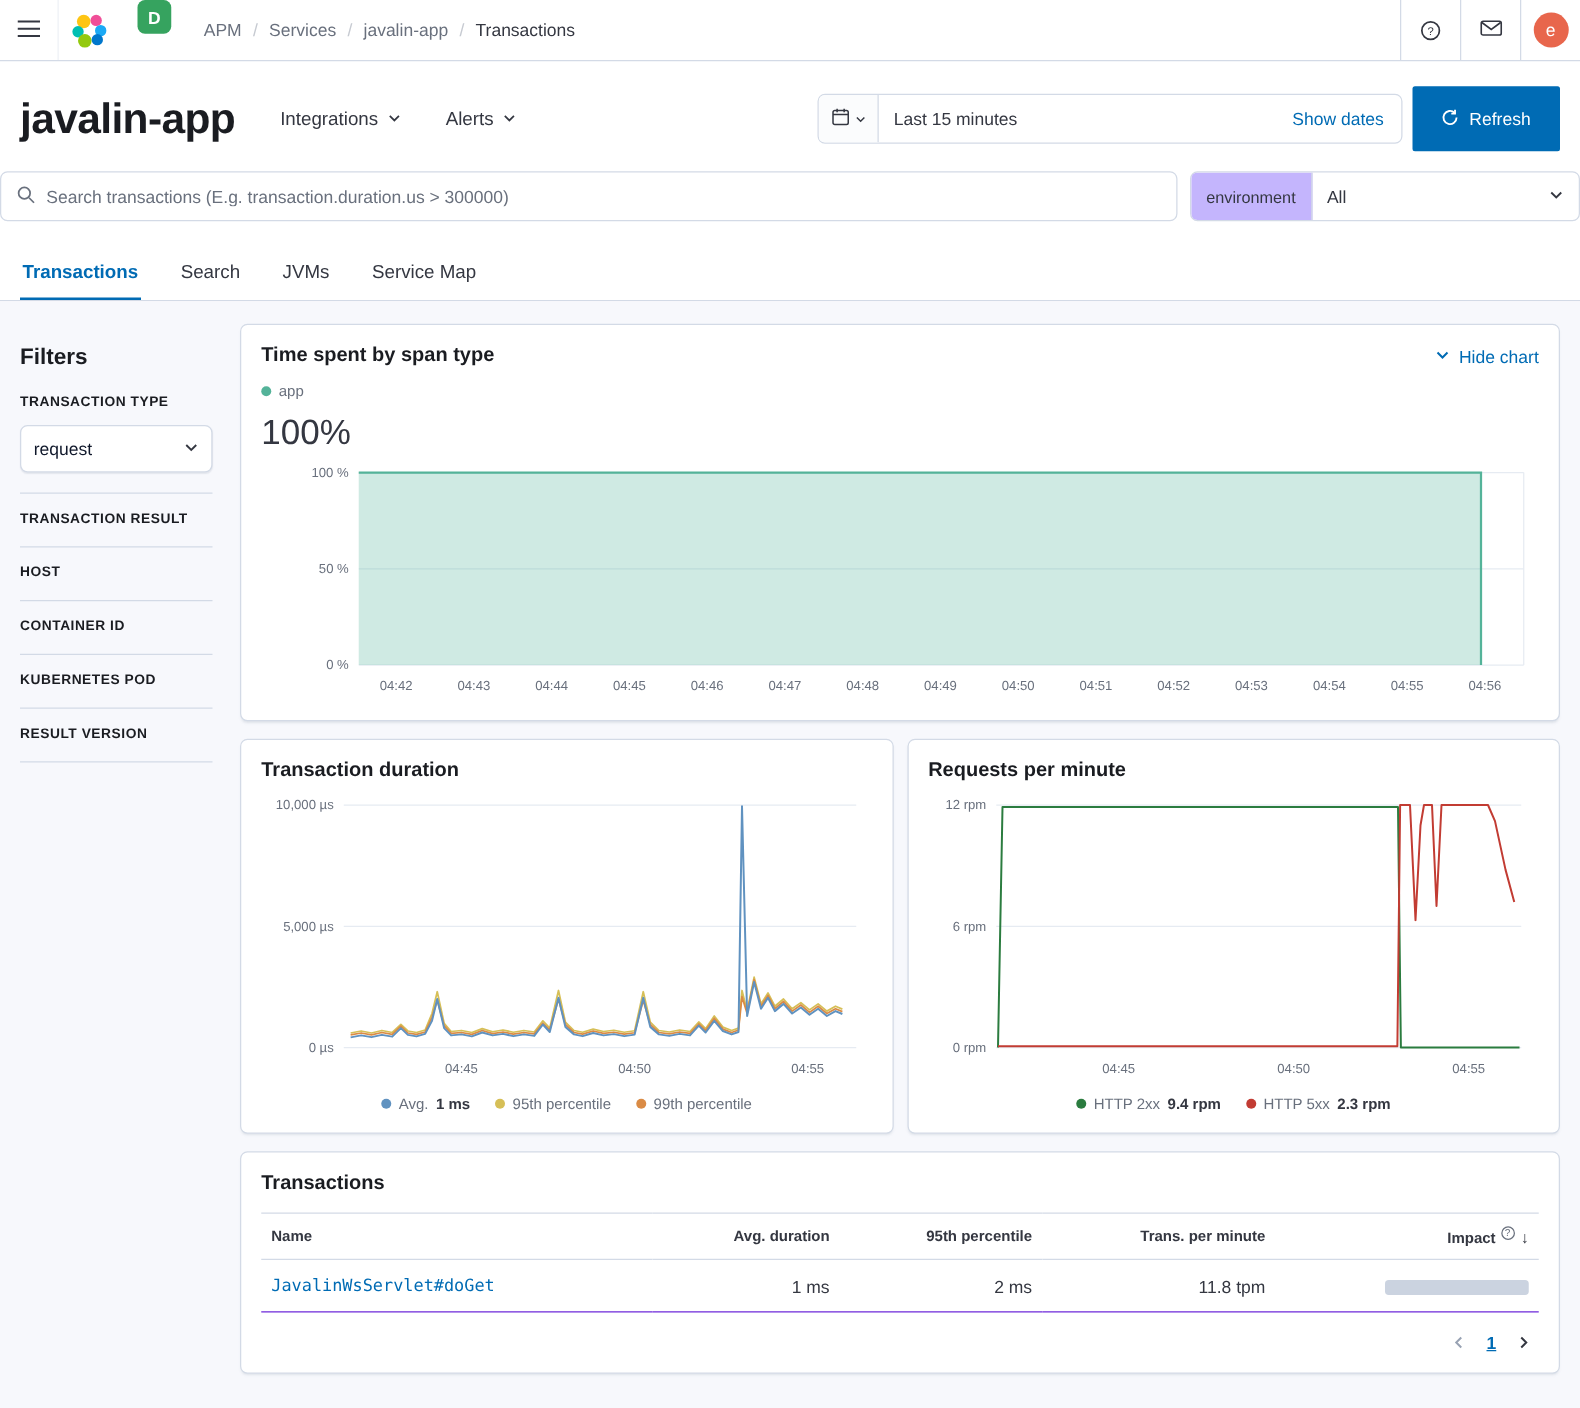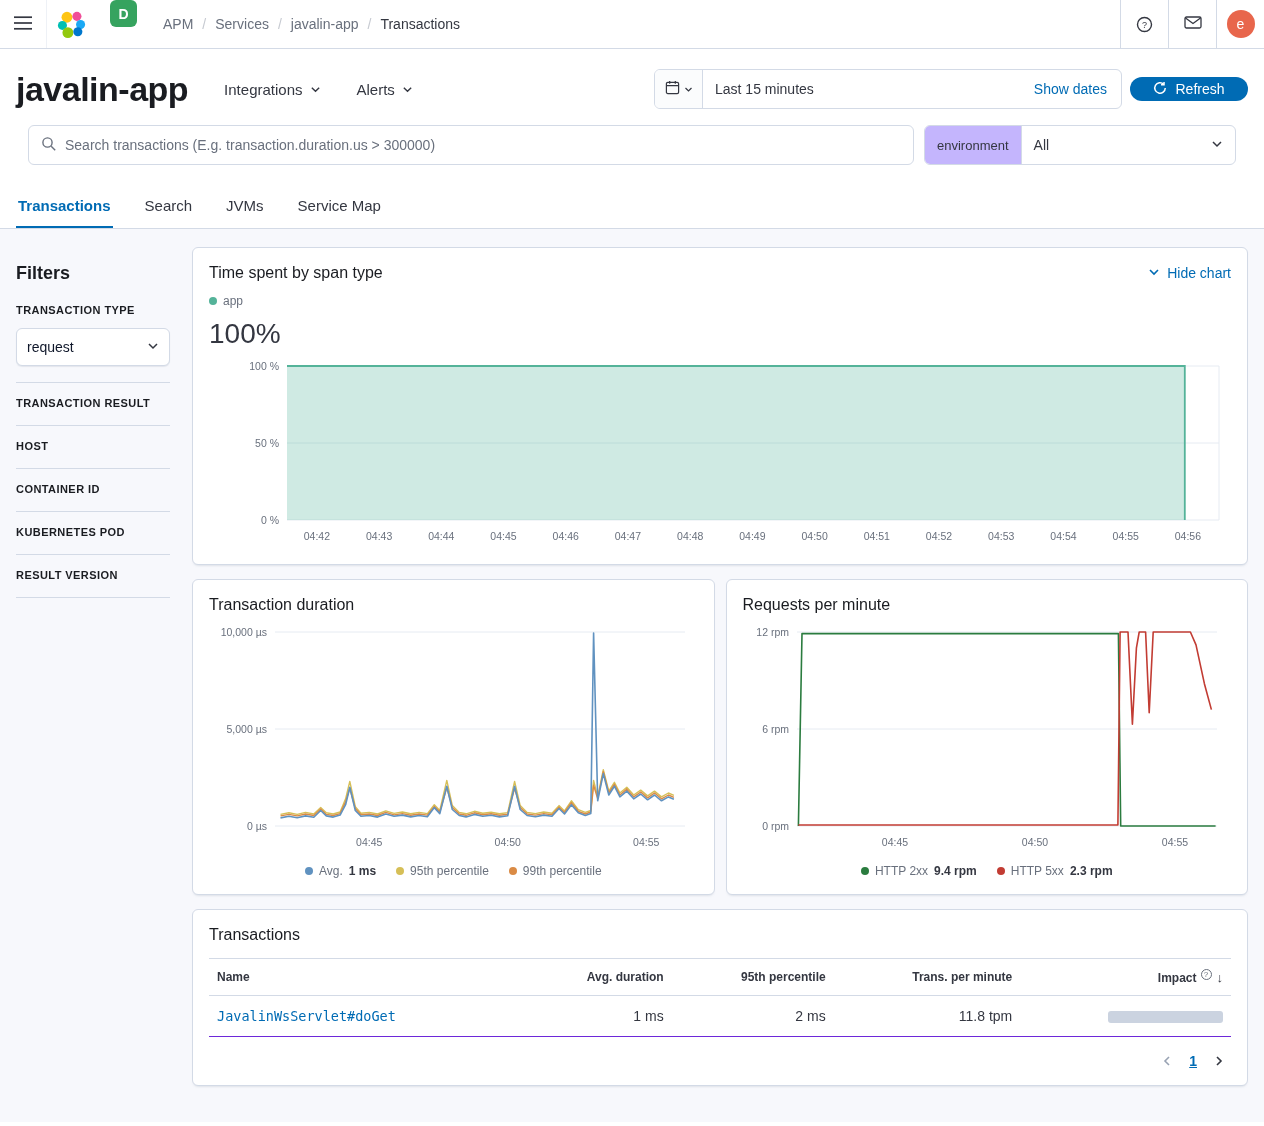--- a/index.html
+++ b/index.html
@@ -23,24 +23,24 @@
 
   
   .page-head{display:flex;align-items:center;padding:20px 16px 6px}
   .page-title{font-size:34px;font-weight:700;color:#1A1C21;letter-spacing:-.5px}
   .head-link{display:flex;align-items:center;gap:7px;font-size:15px;color:#343741;margin-left:36px;background:none;border:none}
   .head-right{margin-left:auto;display:flex;gap:8px;align-items:center}
   .datepicker{display:flex;align-items:center;height:40px;width:468px;border:1px solid #D3DAE6;border-radius:6px;background:#fff;overflow:hidden}
   .dp-quick{width:48px;height:100%;display:flex;align-items:center;justify-content:center;gap:4px;border:none;border-right:1px solid #D3DAE6;background:#FBFCFD}
   .dp-text{flex:1;text-align:left;padding:0 12px;font-size:14px;color:#343741;background:none;border:none}
   .dp-showdates{padding:0 14px;color:#006BB4;font-size:14px;background:none;border:none}
-  .refresh-btn{height:24px;width:118px;background:#006BB4;color:#fff;border:none;border-radius:16px;font-size:14px;font-weight:500;display:flex;align-items:center;justify-content:center;gap:8px}
-
-  
-  .search-row{display:flex;padding:10px 28px 16px;gap:10px}
+  .refresh-btn{height:52px;width:118px;background:#006BB4;color:#fff;border:none;border-radius:2px;font-size:14px;font-weight:500;display:flex;align-items:center;justify-content:center;gap:8px}
+
+  
+  .search-row{display:flex;padding:10px 0 16px;gap:10px}
   .search-box{flex:1;display:flex;align-items:center;height:40px;border:1px solid #D3DAE6;border-radius:6px;padding:0 12px;gap:8px;background:#fff}
   .search-box input{border:none;outline:none;flex:1;font-size:14px;color:#343741;background:transparent}
   .search-box input::placeholder{color:#69707D}
   .env-control{width:312px;height:40px;display:flex;align-items:stretch;border:1px solid #D3DAE6;border-radius:6px;overflow:hidden;background:#fff}
   .env-prepend{display:flex;align-items:center;padding:0 12px;background:#c4b5fd;border-right:1px solid #D3DAE6;font-size:13px;color:#343741}
   .env-select{flex:1;display:flex;align-items:center;justify-content:space-between;padding:0 12px;background:none;border:none;font-size:14px;color:#343741}
 
   
   .tabs{display:flex;gap:30px;padding:10px 16px 0;border-bottom:1px solid #D3DAE6}
   .tab{padding:6px 2px 14px;font-size:15px;color:#343741;border:none;background:none}
@@ -49,21 +49,21 @@
   
   .content{display:flex;gap:22px;padding:18px 16px 20px;background:#F7F8FC;align-items:flex-start;min-height:893px}
   .filters{width:154px;flex:none}
   .filters-title{font-size:18px;font-weight:700;color:#1A1C21;margin:16px 0 20px}
   .filter-label{font-size:11px;font-weight:700;color:#1A1C21;letter-spacing:.04em;margin:14px 0 12px}
   .filter-select{width:100%;height:38px;border:1px solid #D3DAE6;border-radius:6px;background:#fff;display:flex;align-items:center;justify-content:space-between;padding:0 10px;font-size:14px;color:#0f172a;box-shadow:0 1px 1px rgba(152,162,179,.2)}
   .filter-divider{border:none;border-top:1px solid #D3DAE6;margin:16px 0 2px}
   .main{flex:1;display:flex;flex-direction:column;gap:14px;min-width:0}
   .panel{background:#fff;border:1px solid #D3DAE6;border-radius:6px;padding:16px;box-shadow:0 2px 2px -1px rgba(152,162,179,.25)}
   .panel-head{display:flex;align-items:center;justify-content:space-between}
-  .panel-title{font-size:16px;font-weight:400;color:#1A1C21}
+  .panel-title{font-size:16px;font-weight:700;color:#1A1C21}
   .hide-chart{display:flex;align-items:center;gap:7px;color:#006BB4;font-size:14px;background:none;border:none}
   .legend-row{display:flex;align-items:center;gap:6px;margin-top:12px}
   .legend-dot{width:8px;height:8px;border-radius:50%;flex:none}
   .legend-label{font-size:12px;color:#69707D}
   .legend-value{font-size:12px;color:#343741;font-weight:700}
   .big-value{font-size:28px;color:#343741;margin-top:10px}
   .two-col{display:grid;grid-template-columns:1fr 1fr;gap:11px}
   .chart{display:block;margin-top:8px}
   .chart text{font-size:10.5px;fill:#69707D;font-family:"Liberation Sans",sans-serif}
   .chart-legend{display:flex;justify-content:center;gap:20px;margin-top:10px}

